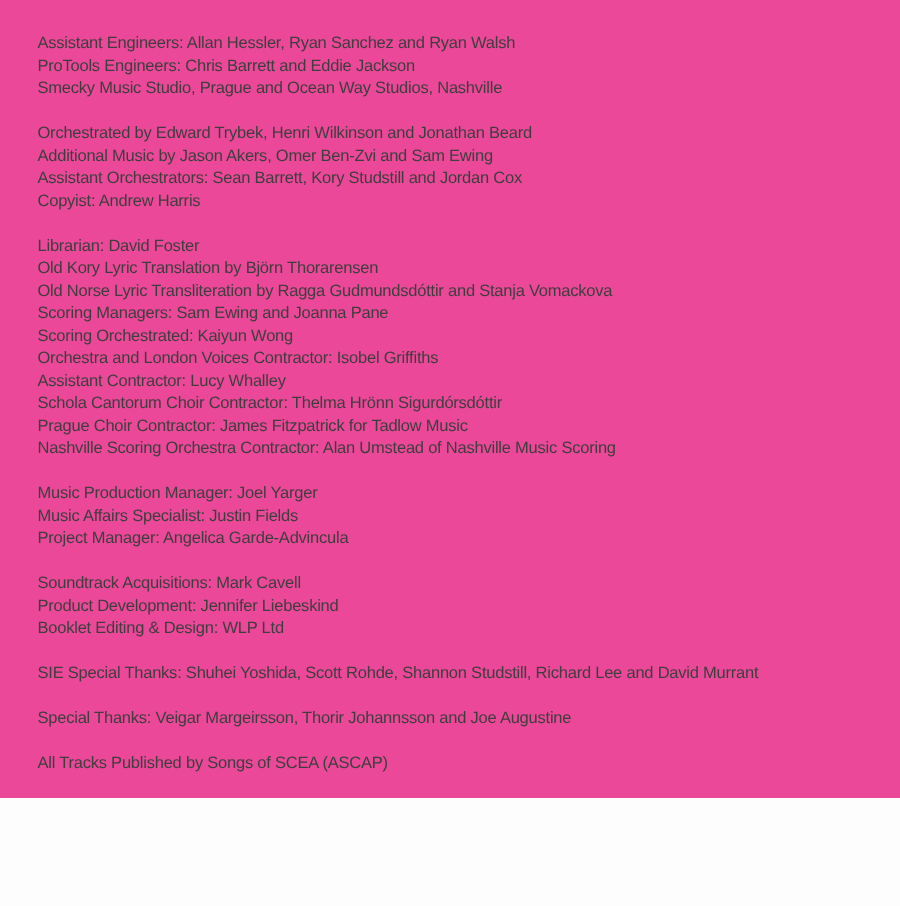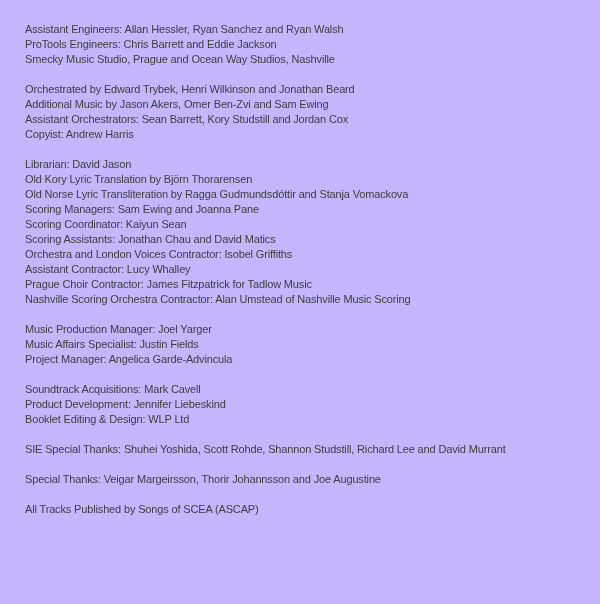--- a/index.html
+++ b/index.html
@@ -9,23 +9,23 @@
   }
   body {
     width: 600px;
     height: 604px;
     overflow: hidden;
     font-family: "Liberation Sans", "DejaVu Sans", sans-serif;
   }
   .page {
     box-sizing: border-box;
     width: 600px;
-    height: 604px;
+    height: 532px;
     padding: 22px 18px 0 25px;
-    background: #c4b5fd;
+    background: #ec4899;
   }
   .credits p {
     margin: 0 0 15px 0;
     padding: 0;
   }
   .credit-line {
     font-size: 11px;
     line-height: 15px;
     letter-spacing: -0.15px;
     color: #3e3e3e;
@@ -46,28 +46,28 @@
     </p>
 
     <p>
       <span class="credit-line" style="display:block">Orchestrated by Edward Trybek, Henri Wilkinson and Jonathan Beard</span>
       <span class="credit-line" style="display:block">Additional Music by Jason Akers, Omer Ben-Zvi and Sam Ewing</span>
       <span class="credit-line" style="display:block">Assistant Orchestrators: Sean Barrett, Kory Studstill and Jordan Cox</span>
       <span class="credit-line" style="display:block">Copyist: Andrew Harris</span>
     </p>
 
     <p>
-      <span class="credit-line" style="display:block">Librarian: David Jason</span>
+      <span class="credit-line" style="display:block">Librarian: David Foster</span>
       <span class="credit-line" style="display:block">Old Kory Lyric Translation by Björn Thorarensen</span>
       <span class="credit-line" style="display:block">Old Norse Lyric Transliteration by Ragga Gudmundsdóttir and Stanja Vomackova</span>
       <span class="credit-line" style="display:block">Scoring Managers: Sam Ewing and Joanna Pane</span>
-      <span class="credit-line" style="display:block">Scoring Coordinator: Kaiyun Sean</span>
-      <span class="credit-line" style="display:block">Scoring Assistants: Jonathan Chau and David Matics</span>
+      <span class="credit-line" style="display:block">Scoring Orchestrated: Kaiyun Wong</span>
       <span class="credit-line" style="display:block">Orchestra and London Voices Contractor: Isobel Griffiths</span>
       <span class="credit-line" style="display:block">Assistant Contractor: Lucy Whalley</span>
+      <span class="credit-line" style="display:block">Schola Cantorum Choir Contractor: Thelma Hrönn Sigurdórsdóttir</span>
       <span class="credit-line" style="display:block">Prague Choir Contractor: James Fitzpatrick for Tadlow Music</span>
       <span class="credit-line" style="display:block">Nashville Scoring Orchestra Contractor: Alan Umstead of Nashville Music Scoring</span>
     </p>
 
     <p>
       <span class="credit-line" style="display:block">Music Production Manager: Joel Yarger</span>
       <span class="credit-line" style="display:block">Music Affairs Specialist: Justin Fields</span>
       <span class="credit-line" style="display:block">Project Manager: Angelica Garde-Advincula</span>
     </p>
 

